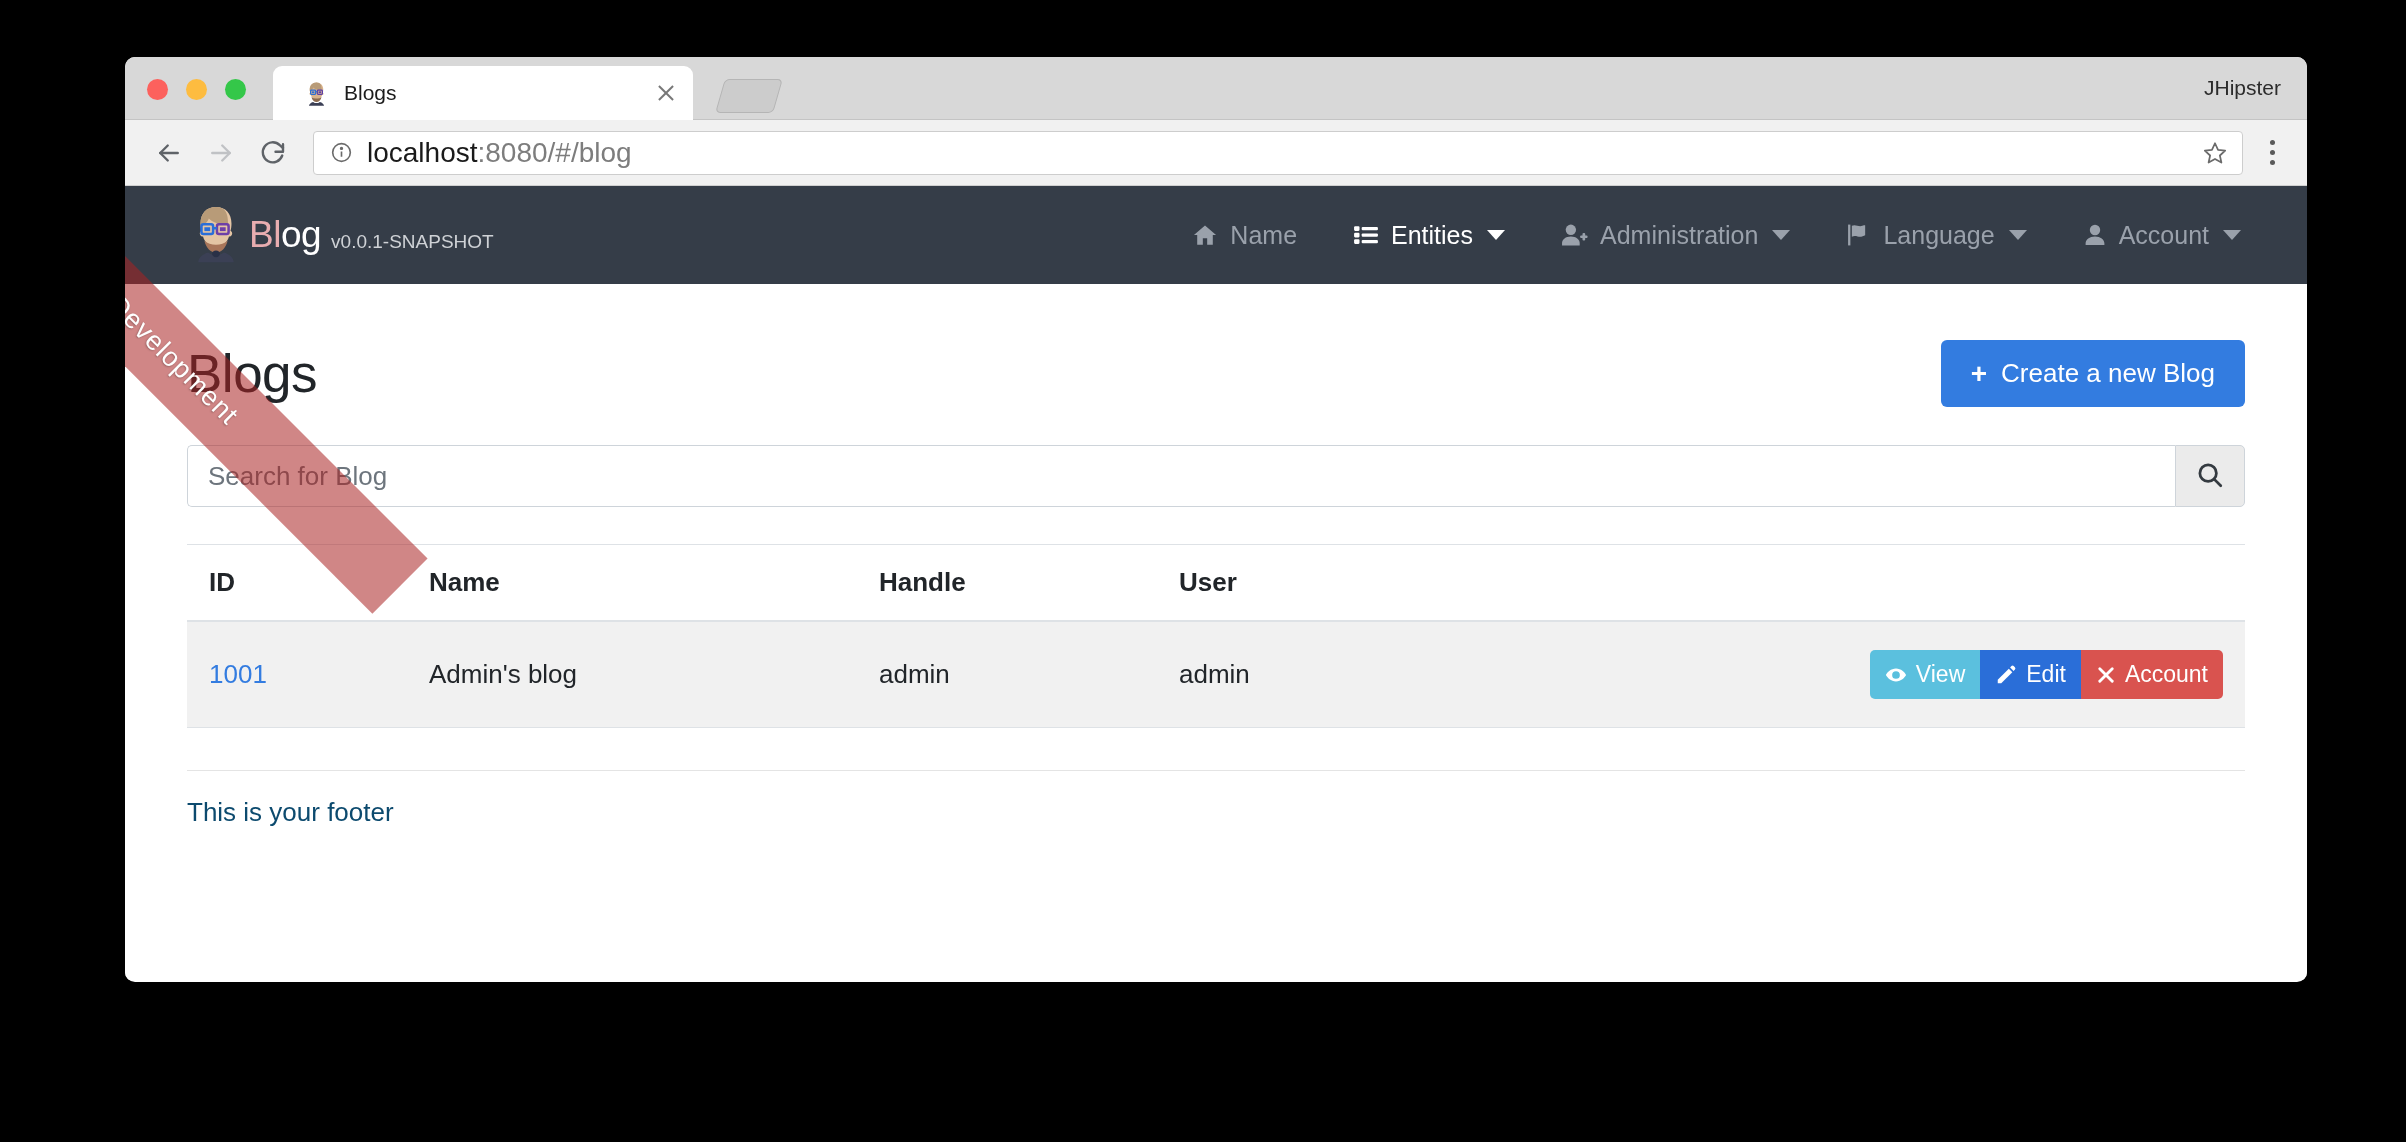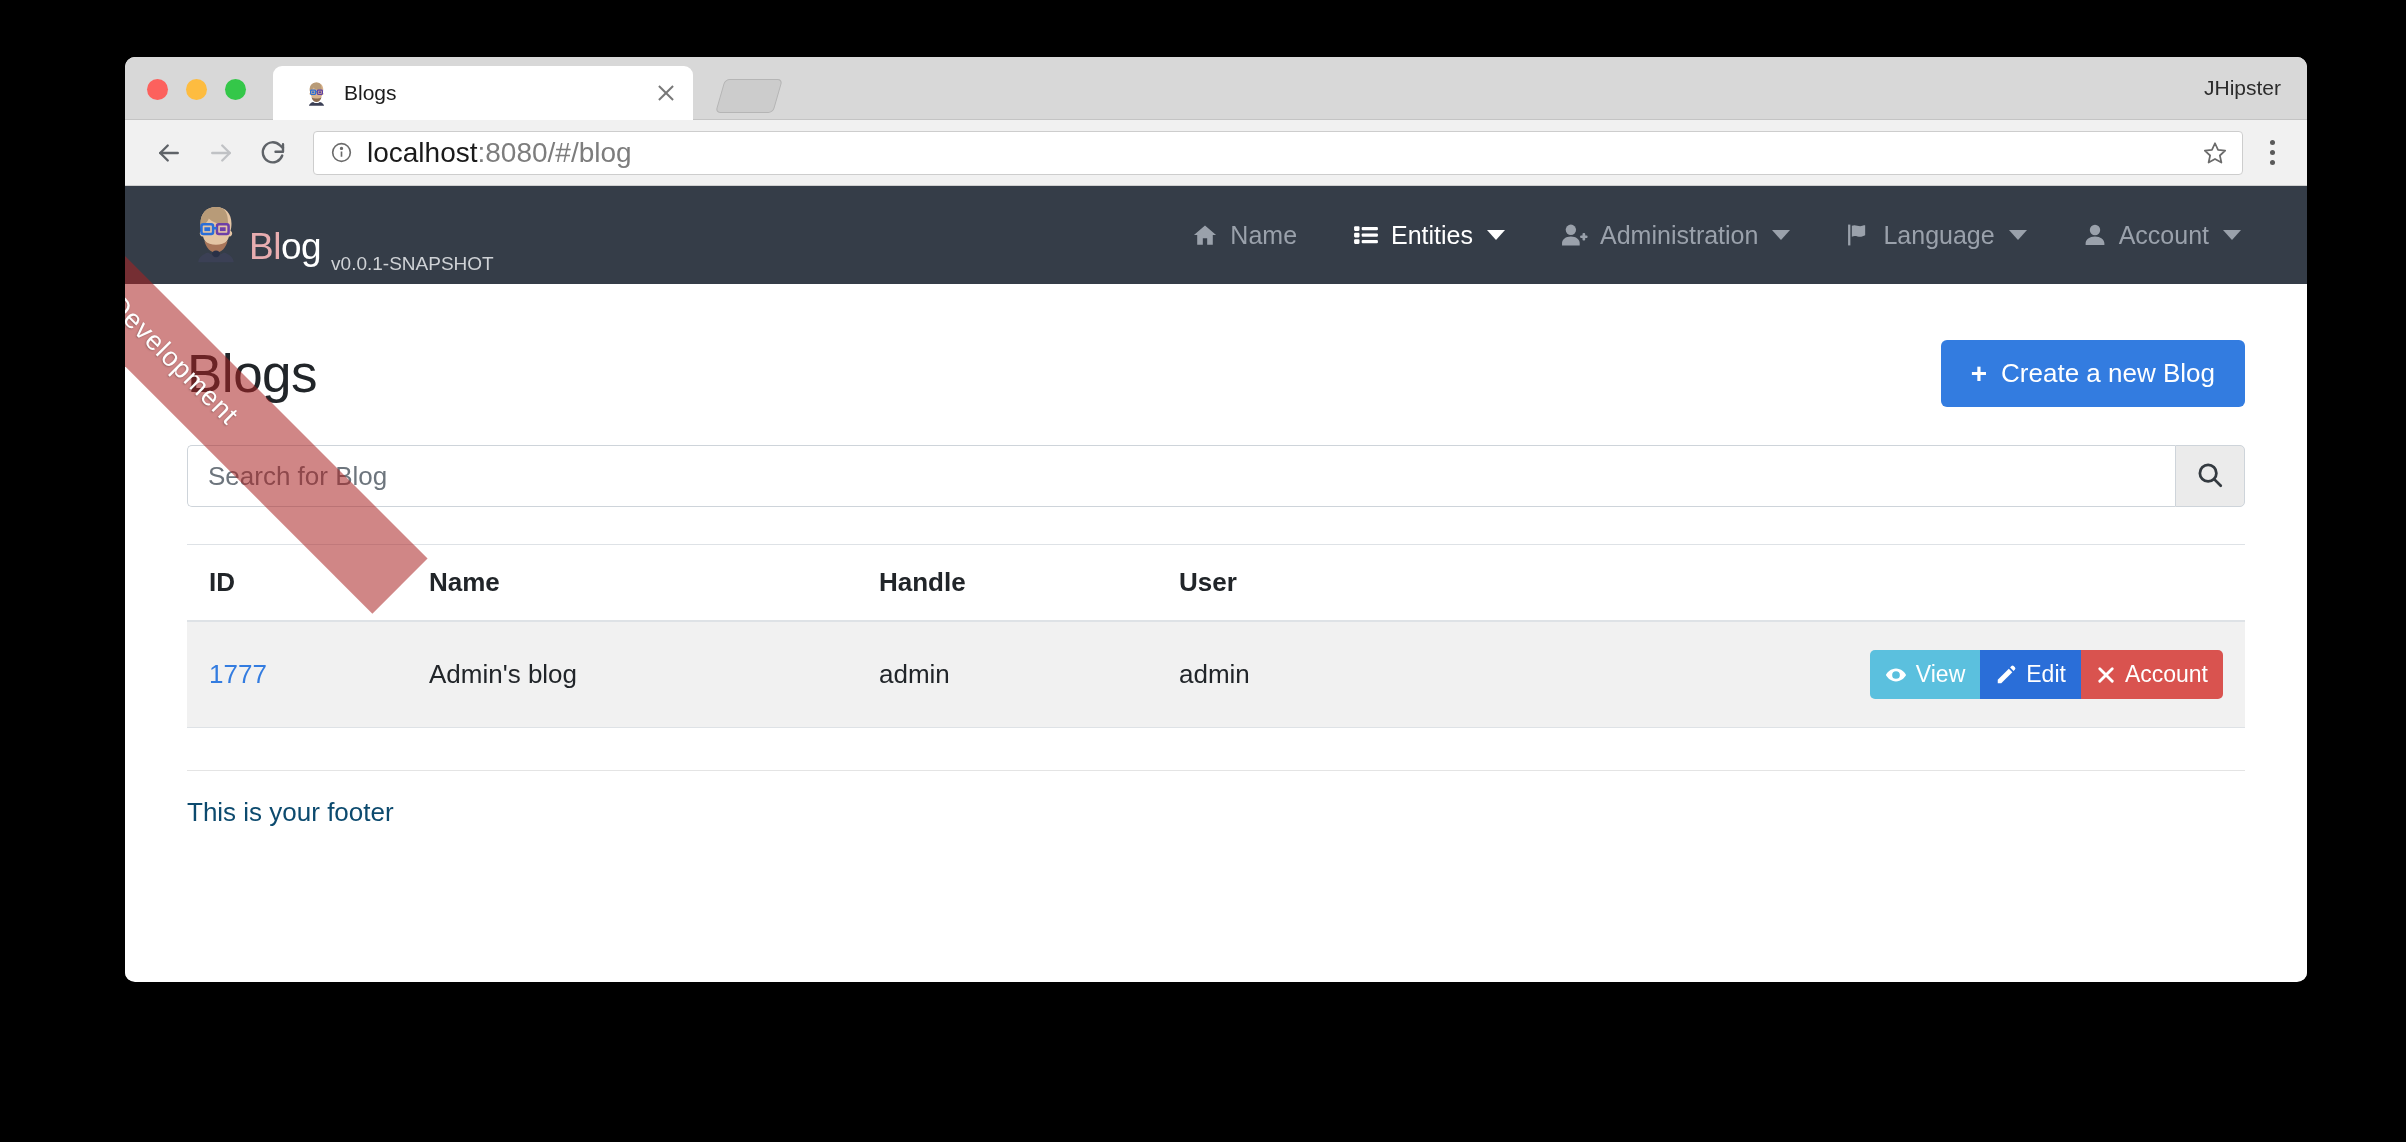--- a/index.html
+++ b/index.html
@@ -143,21 +143,21 @@
   
   .navbar {
     height: 98px;
     background: #353d48;
     display: flex;
     align-items: center;
     padding: 0 38px 0 38px;
     position: relative;
   }
   .nav-brand {
-    display: flex; align-items: flex-end;
+    display: flex; align-items: center;
     margin-left: 22px;
     flex: 0 0 auto;
   }
   .jh-logo { width: 62px; height: 66px; flex:0 0 62px; }
   .brand-name {
     font-size: 37px;
     margin-left: 2px;
     letter-spacing: -0.5px;
   }
   .brand-name .b1 { color: #e8adb0; }
@@ -529,21 +529,21 @@
               <th>ID</th>
               <th>Name</th>
               <th>Handle</th>
               <th>User</th>
               <th></th>
             </tr>
           </thead>
           <tbody>
             <tr>
               <td class="id-cell">
-                <a href="#">1777</a>
+                <a href="#">1001</a>
               </td>
               <td>Admin's blog</td>
               <td>admin</td>
               <td>admin</td>
               <td class="actions">
                 <span class="btn-group">
                   <button class="btn-act btn-view">
                     <span class="ba-icon">
                       <svg width="22" height="22" viewBox="0 0 24 24" fill="#ffffff">
                         <path d="M12 5C6.5 5 2.4 9.1 1 12c1.4 2.9 5.5 7 11 7s9.6-4.1 11-7c-1.4-2.9-5.5-7-11-7zm0 11.2A4.2 4.2 0 1 1 12 7.8a4.2 4.2 0 0 1 0 8.4z"></path>

